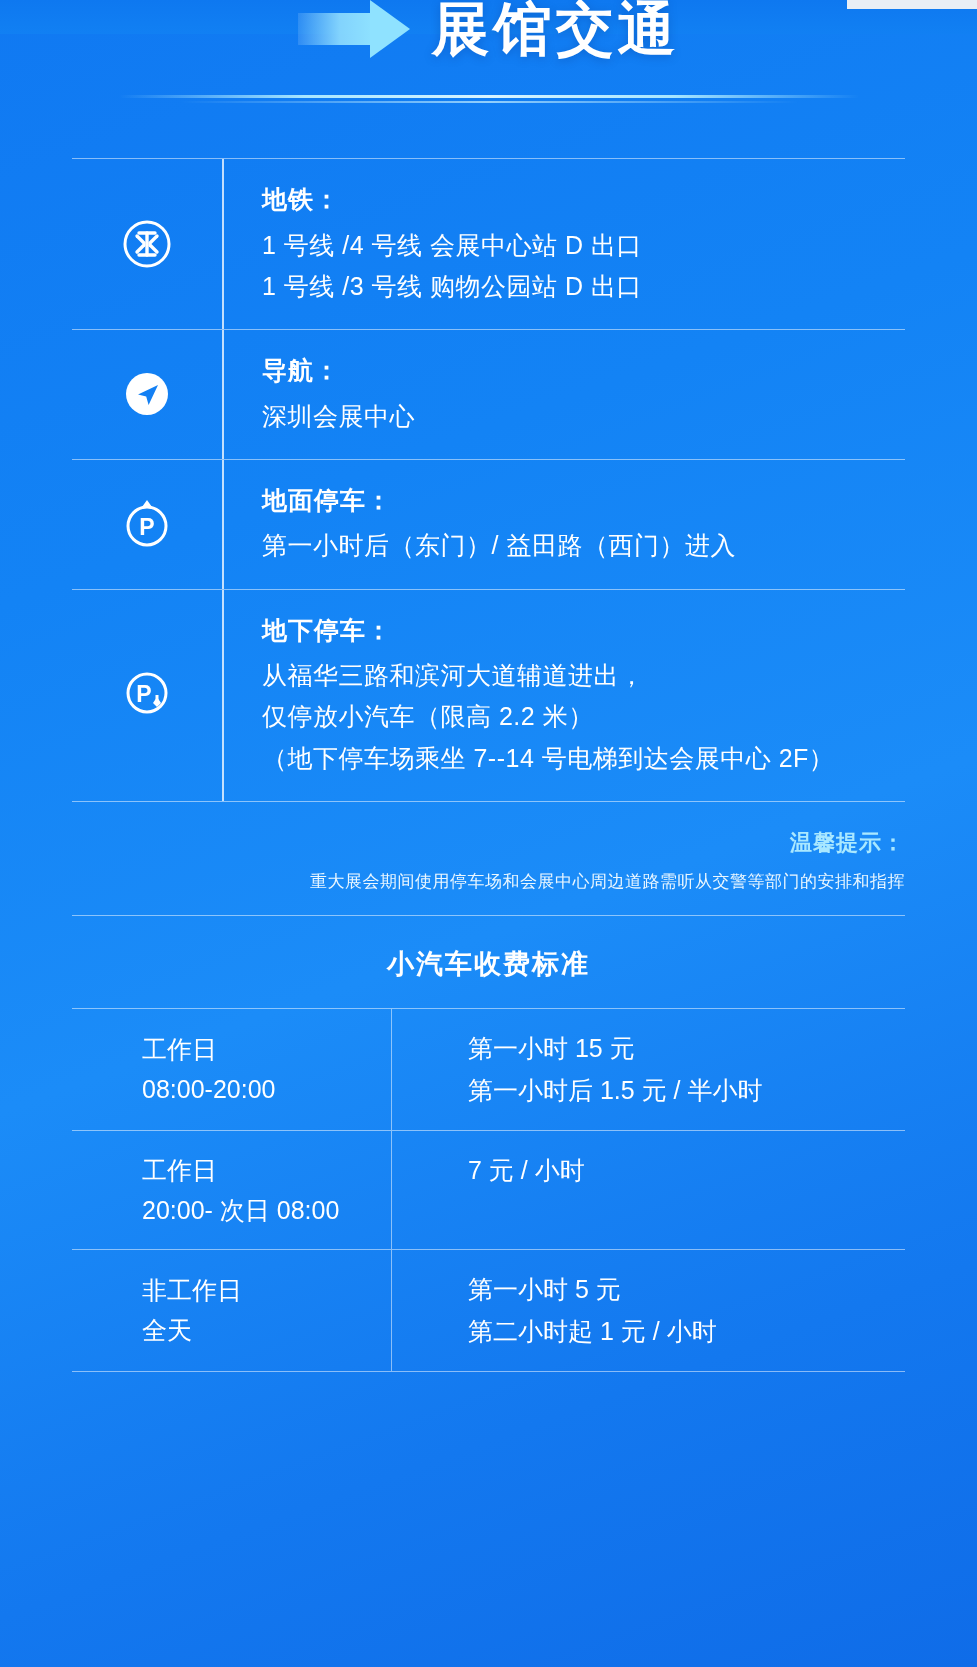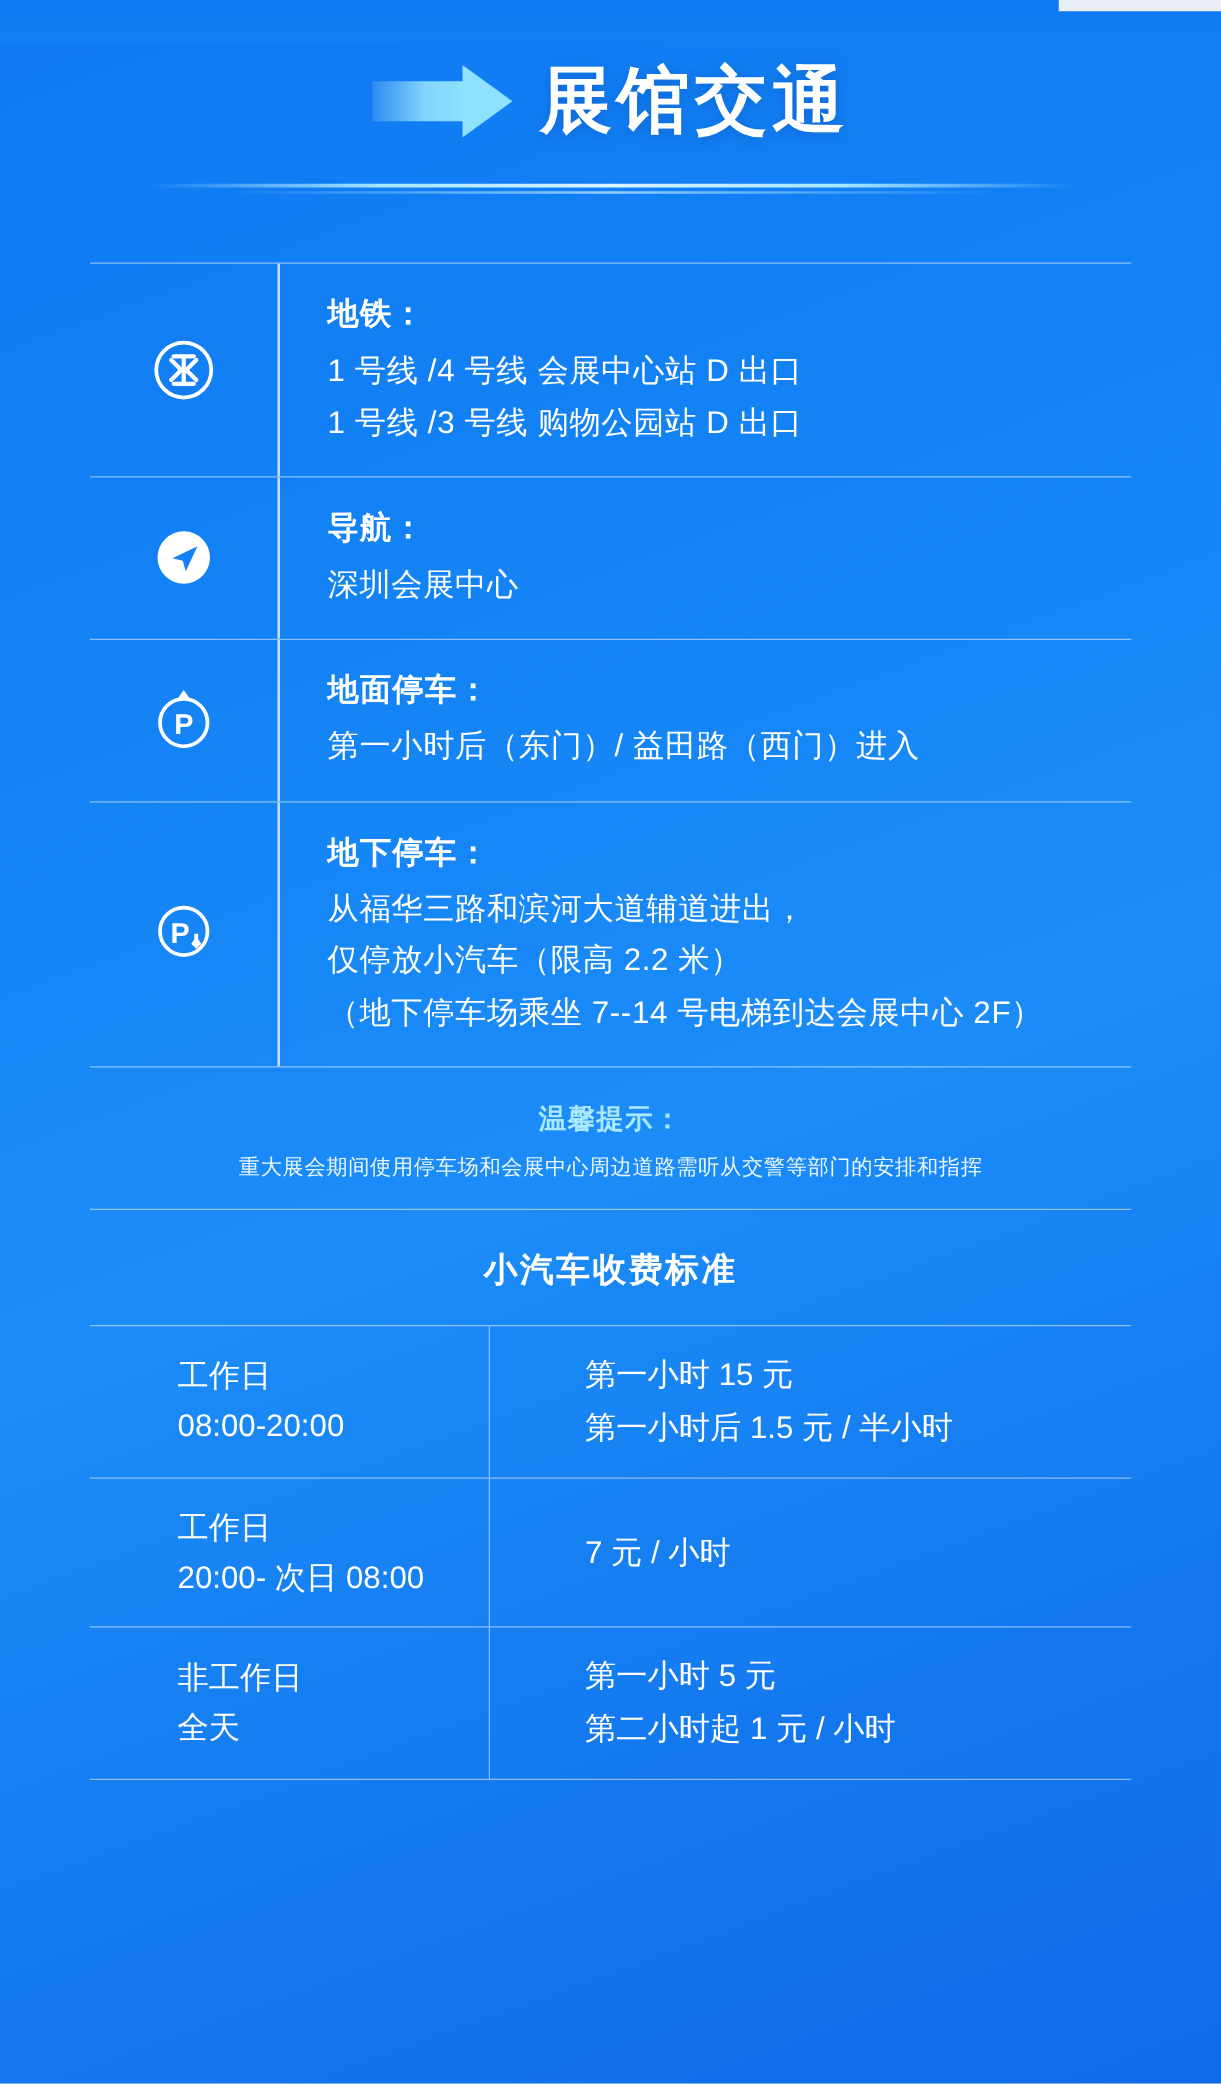--- a/index.html
+++ b/index.html
@@ -33,21 +33,20 @@
     top: 0;
     left: 0;
     width: 977px;
     height: 34px;
     background: linear-gradient(180deg, #0e78f0 0%, #1180f3 100%);
   }
 
   
   .header {
     position: relative;
-    padding-top: 52px;
     text-align: center;
   }
   .title-row {
     display: flex;
     align-items: center;
     justify-content: center;
     gap: 22px;
   }
   .arrow-mark {
     width: 112px;
@@ -144,21 +143,21 @@
   .ic {
     width: 56px;
     height: 56px;
     position: relative;
   }
   .ic svg { display: block; }
 
   
   .notice {
     margin: 26px 72px 0 72px;
-    text-align: center;
+    text-align: right;
     padding-bottom: 22px;
     border-bottom: 1px solid rgba(255,255,255,0.5);
   }
   .notice-title {
     font-size: 22px;
     font-weight: bold;
     color: #a9e8ff;
     margin-bottom: 12px;
     letter-spacing: 1px;
   }
@@ -201,21 +200,20 @@
     line-height: 1.6;
   }
   .fee-left .l2 {
     font-size: 25px;
     line-height: 1.6;
   }
   .fee-right {
     padding: 18px 0 18px 76px;
     display: flex;
     flex-direction: column;
-    justify-content: center;
   }
   .fee-right div {
     font-size: 25px;
     line-height: 1.7;
   }
   .bottom-pad { height: 70px; }
 </style>
 </head>
 <body>
 

